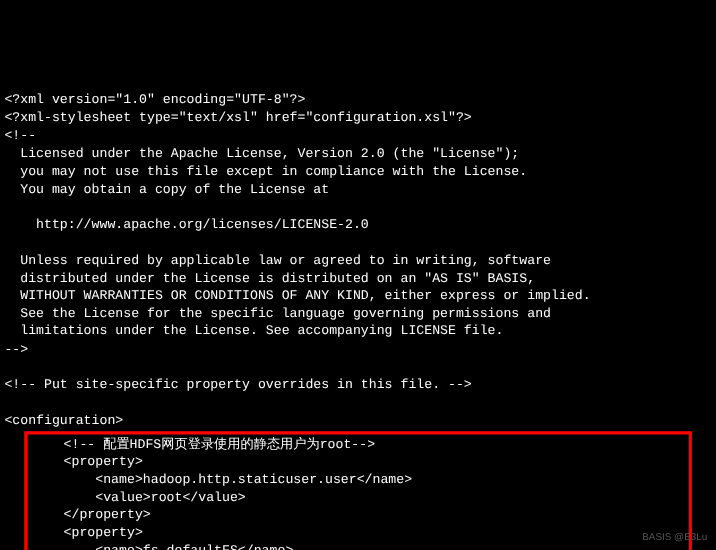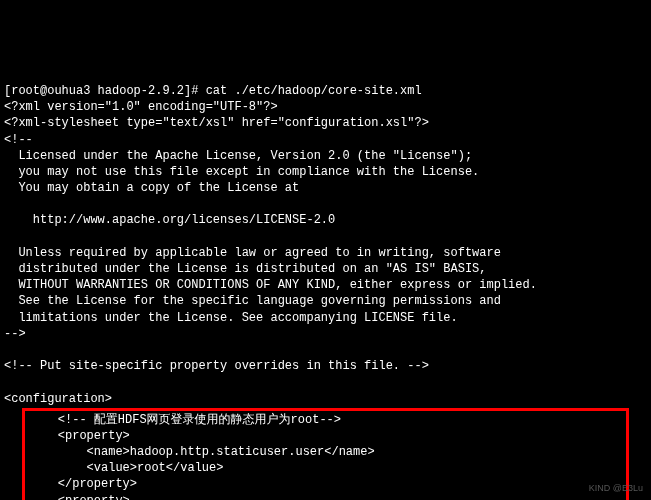--- a/index.html
+++ b/index.html
@@ -29,21 +29,20 @@
     font-size: 9px;
     font-family: sans-serif;
   }
 </style>
 </head>
 <body>
 
 
 
 <div class="term">
-<span>[root@ouhua3 hadoop-2.9.2]# cat ./etc/hadoop/core-site.xml</span>
 <div id="top-block">&lt;?xml version="1.0" encoding="UTF-8"?&gt;
 &lt;?xml-stylesheet type="text/xsl" href="configuration.xsl"?&gt;
 &lt;!--
   Licensed under the Apache License, Version 2.0 (the "License");
   you may not use this file except in compliance with the License.
   You may obtain a copy of the License at
 
     http://www.apache.org/licenses/LICENSE-2.0
 
   Unless required by applicable law or agreed to in writing, software
@@ -64,16 +63,16 @@
         &lt;name&gt;fs.defaultFS&lt;/name&gt;
         &lt;value&gt;hdfs://ouhua3:9000&lt;/value&gt;
     &lt;/property&gt;
     &lt;property&gt;
         &lt;name&gt;hadoop.tmp.dir&lt;/name&gt;
         &lt;value&gt;/home/data/hdfs/tmp&lt;/value&gt;
         &lt;description&gt;A base for other temporary directories.&lt;/description&gt;
     &lt;/property&gt;</div></div>
 </div>
 
-<div class="watermark">KIND @E3Lu</div>
+<div class="watermark">BASIS @E3Lu</div>
 
 
 
 
 </body></html>

